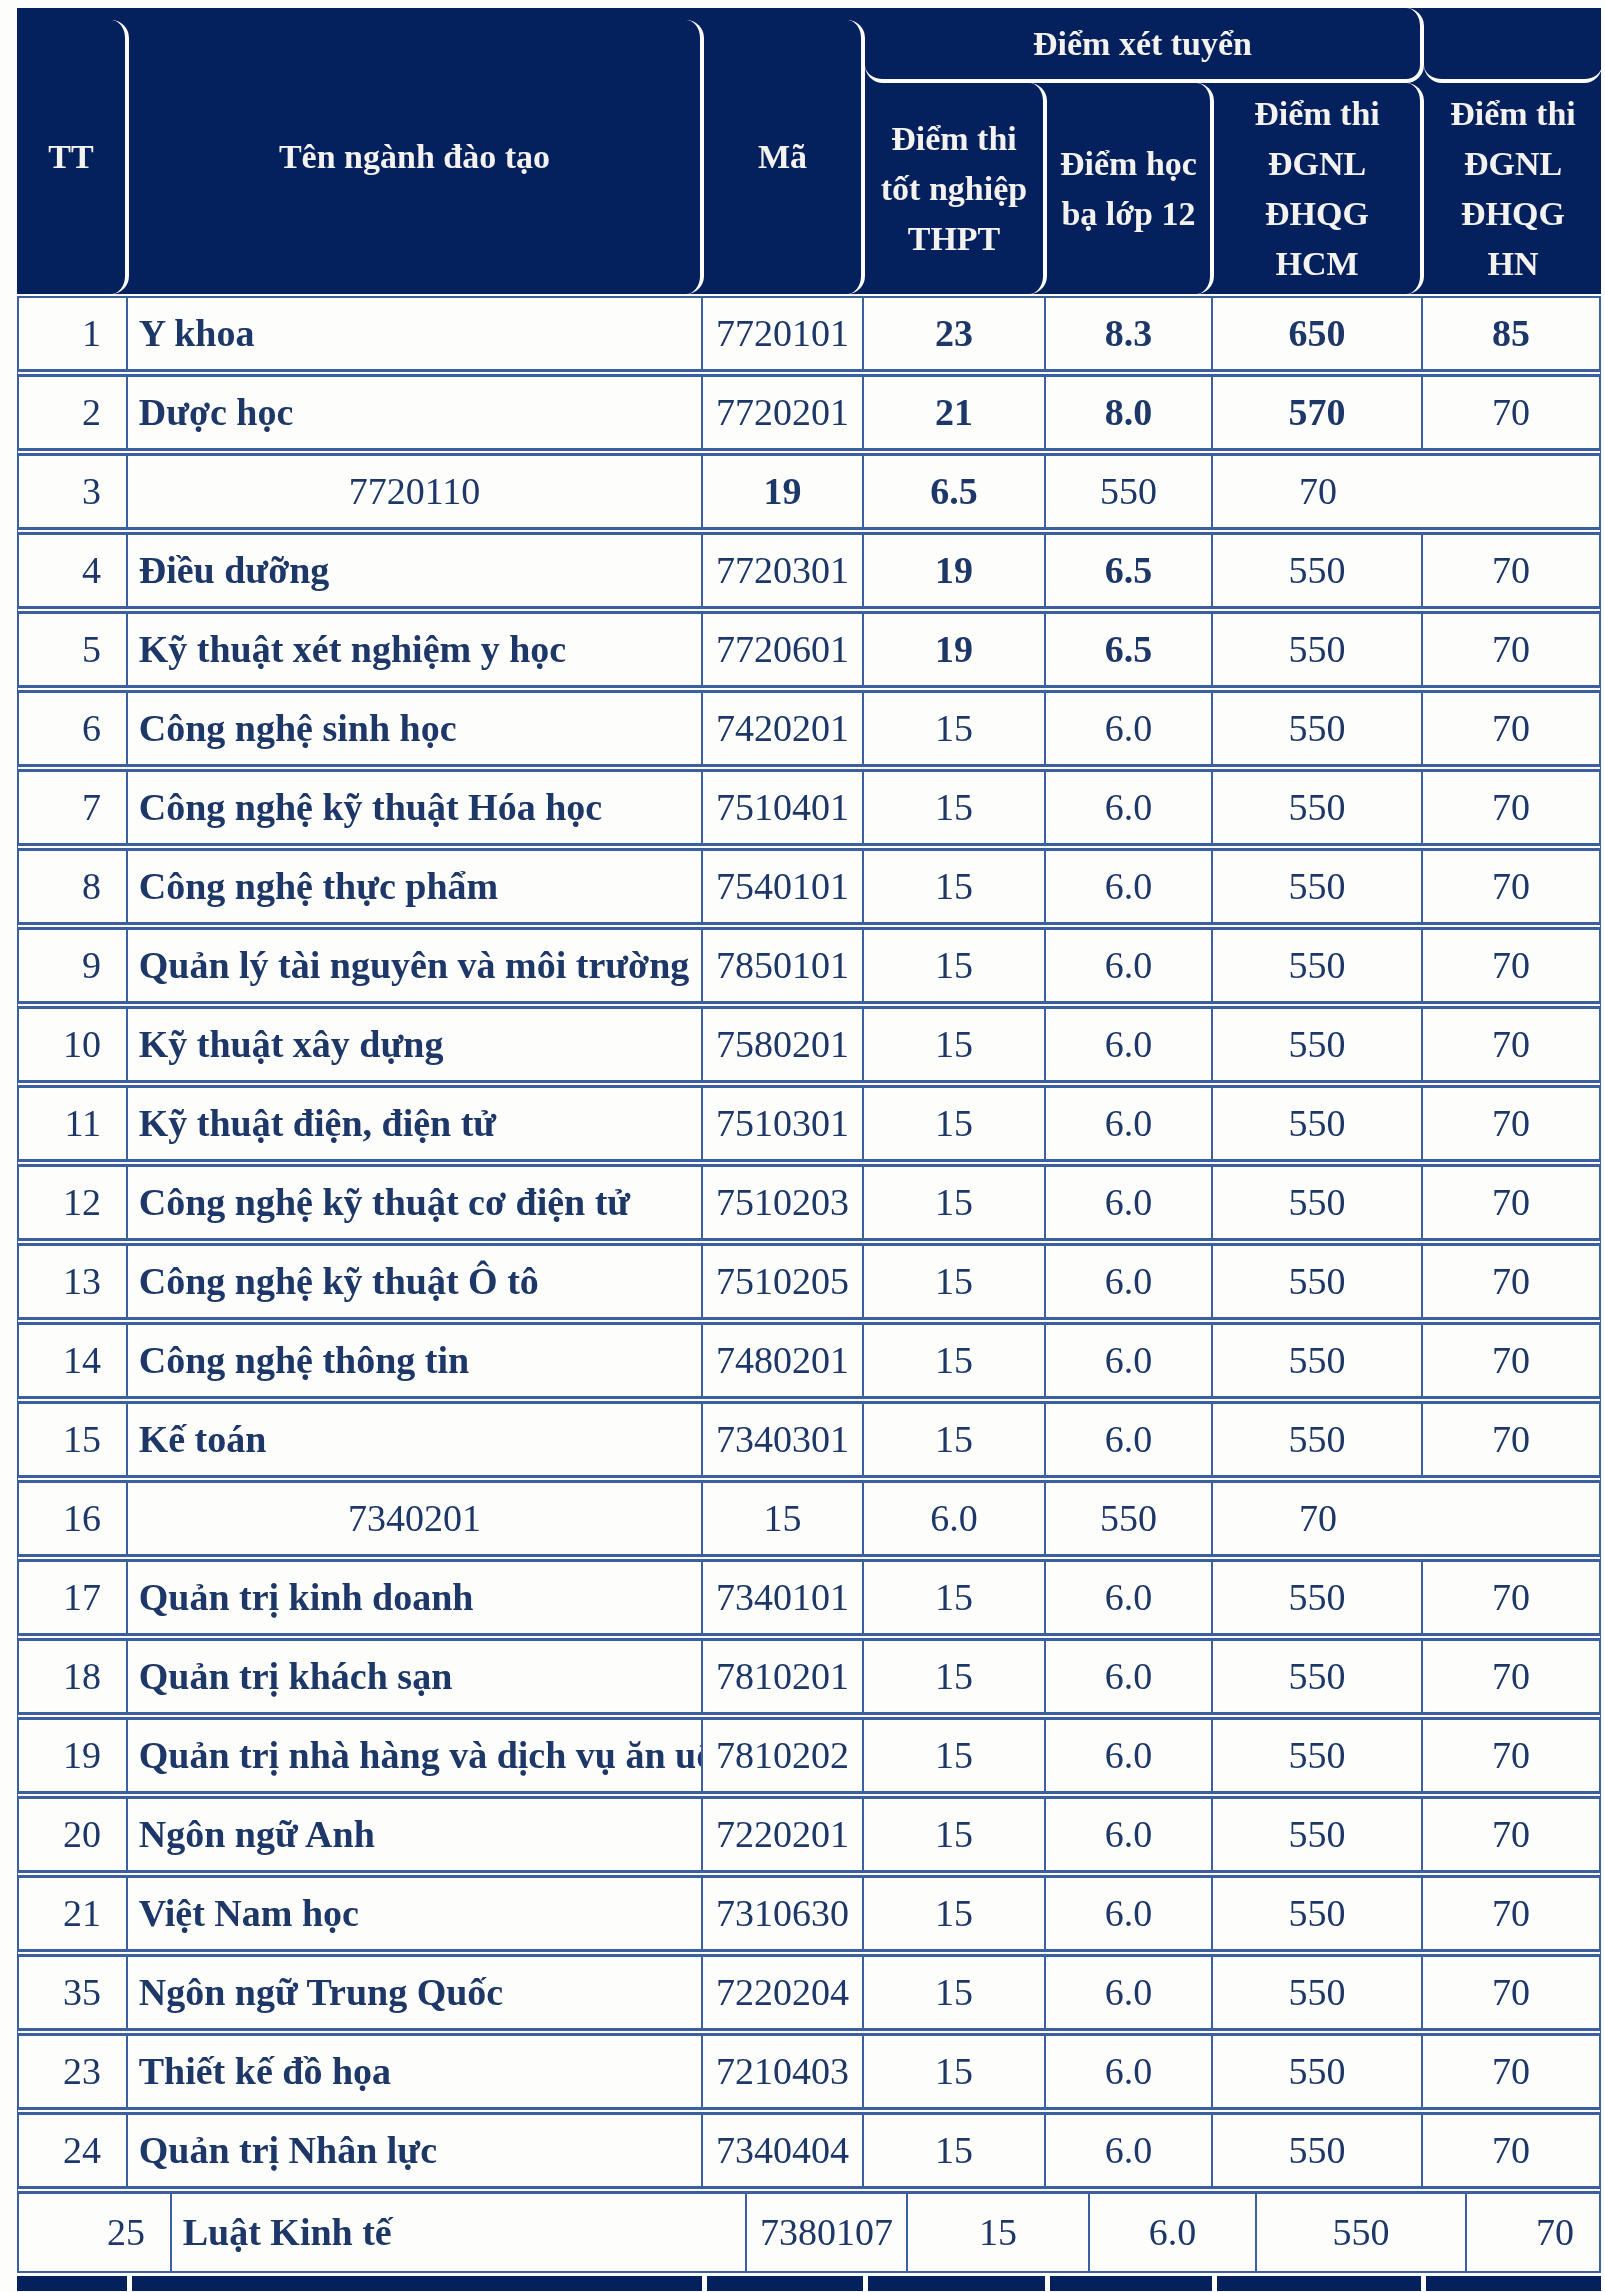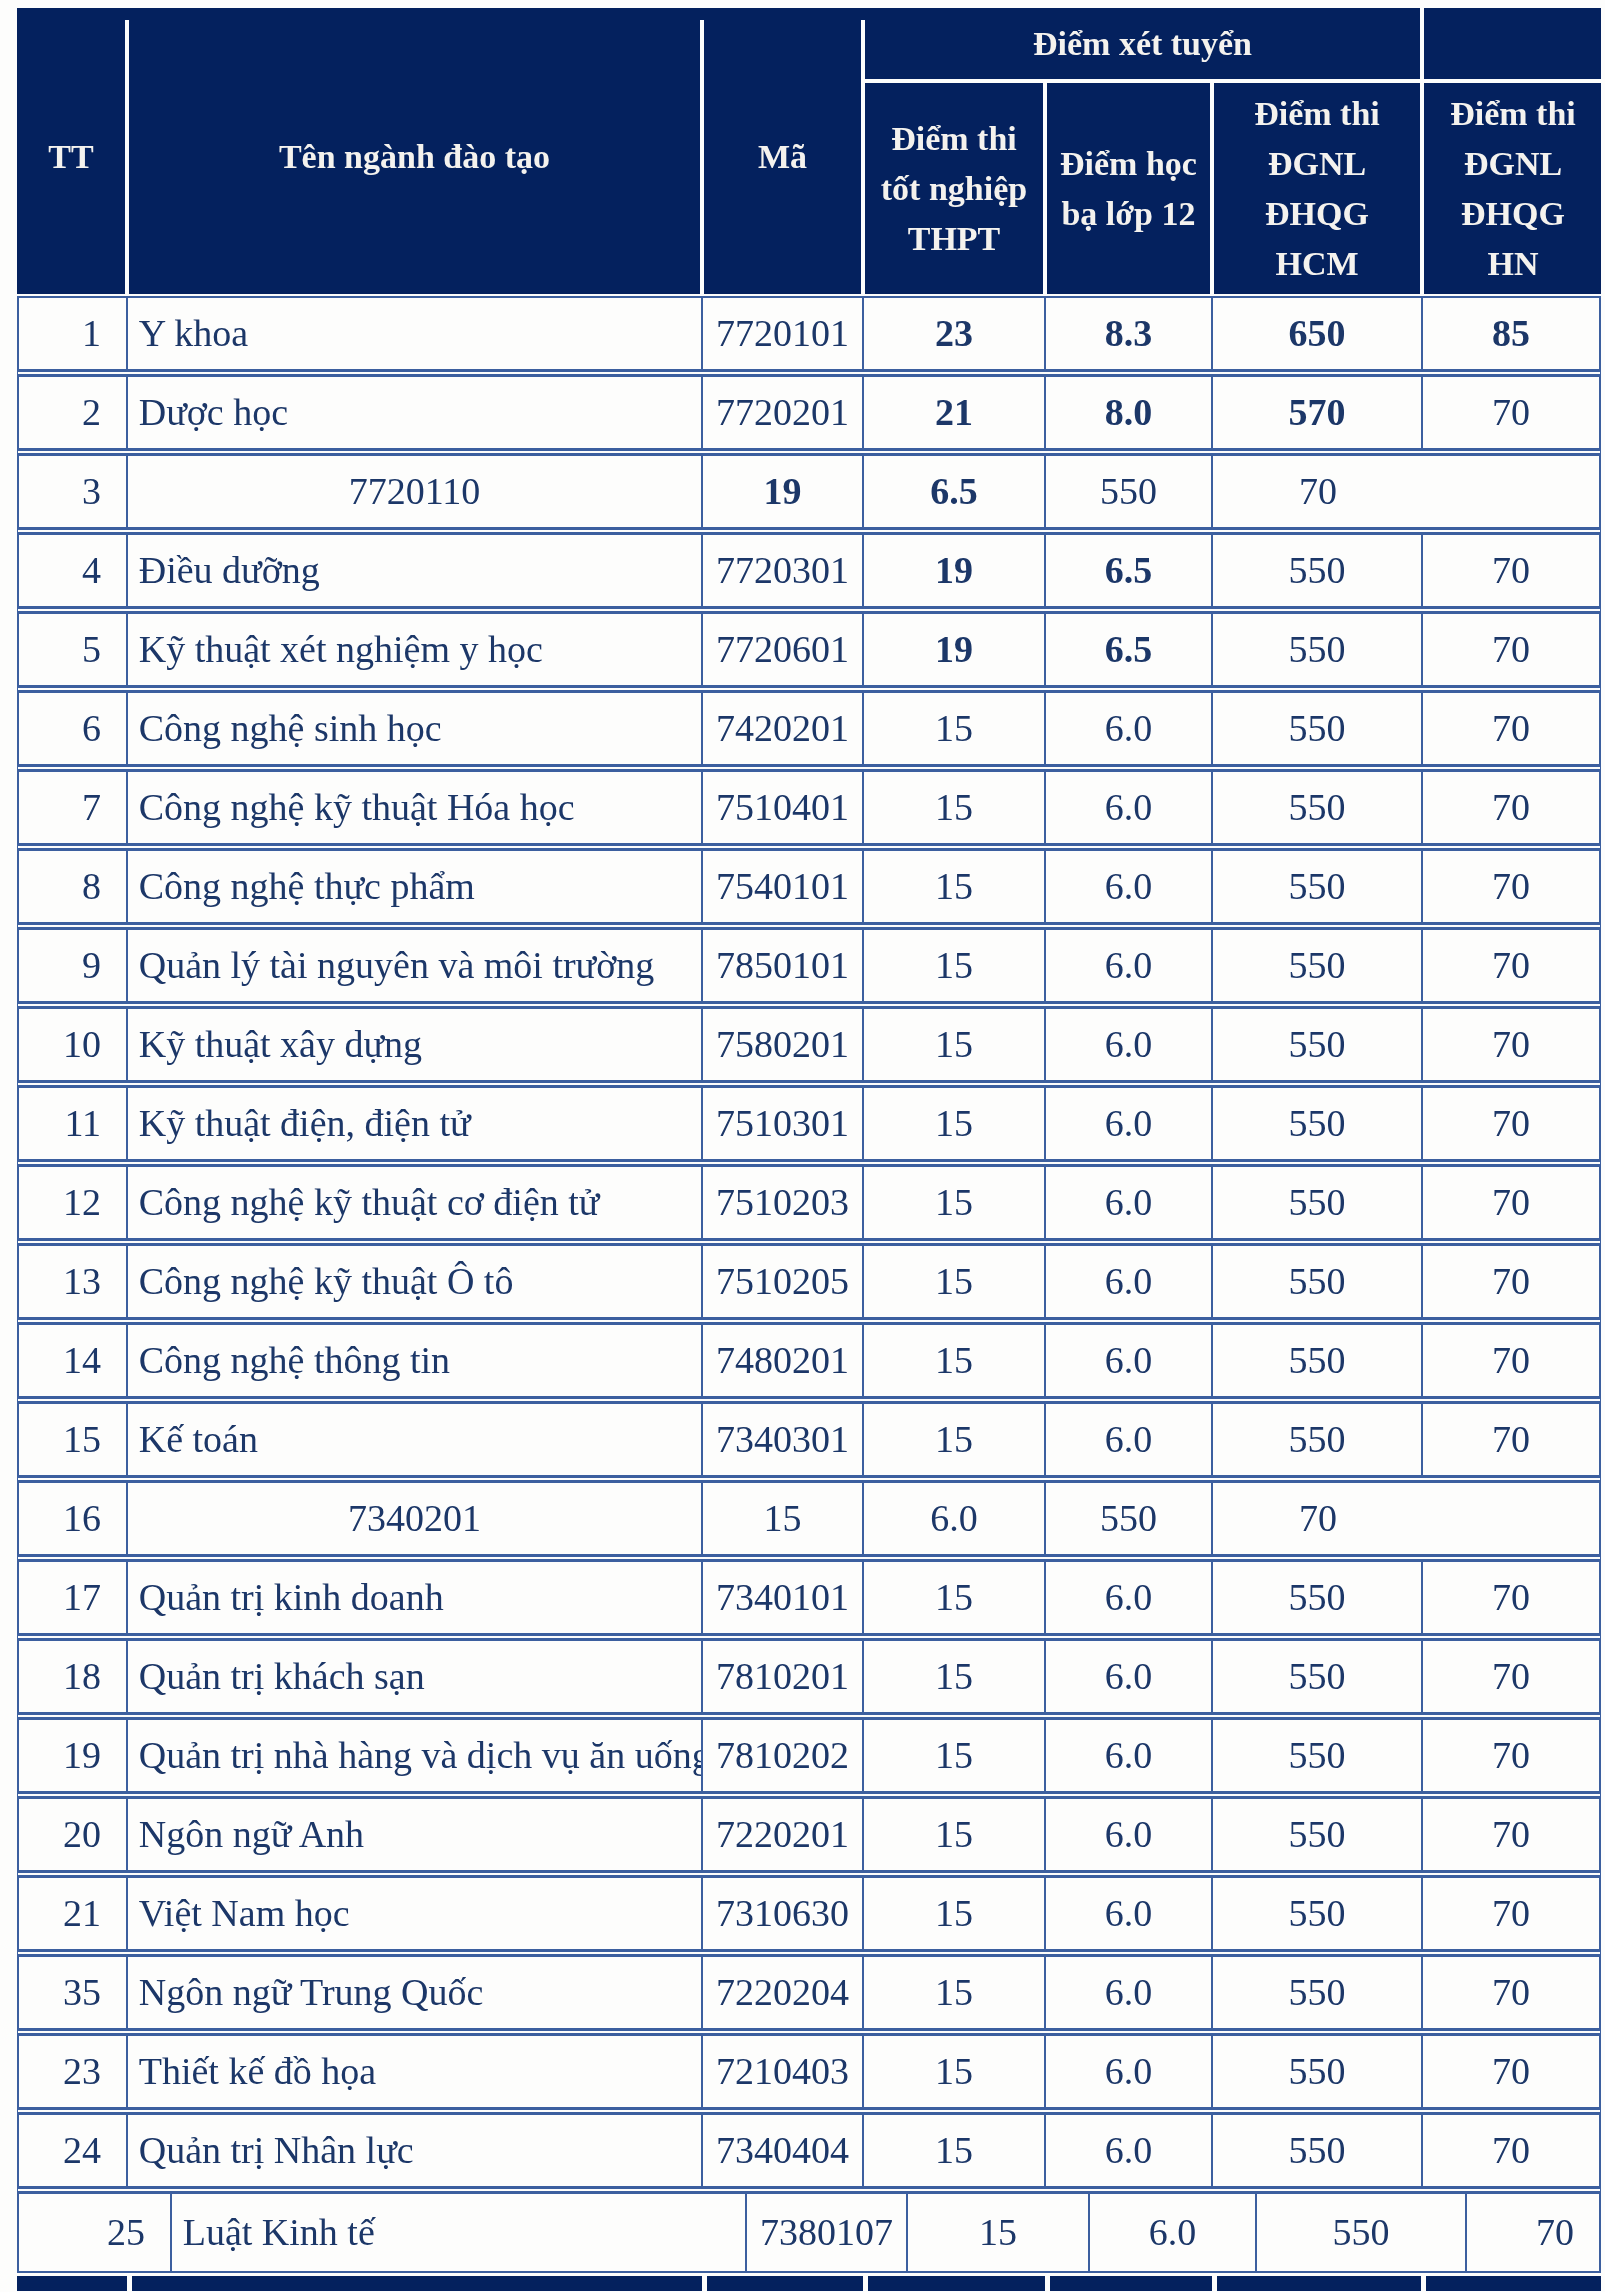--- a/index.html
+++ b/index.html
@@ -15,41 +15,41 @@
   .page{position:relative;width:1606px;height:2293px;}
   .tablewrap{position:absolute;left:17px;top:8px;width:1584px;}
 
   
   .thead{display:grid;width:1584px;
     grid-template-columns:112px 575px 161px 182px 167px 210px 178px;
     grid-template-rows:75px 211px;
     background:var(--header_bg);color:var(--header_text);
     font-weight:bold;font-size:34px;line-height:50px;text-align:center;}
   .th{display:flex;align-items:center;justify-content:center;
-    white-space:pre-line;padding:0 3.6px;}
+    white-space:pre-line;padding:0 3.6px;border-radius:18px;}
   .th-span2{grid-row:1 / span 2;border-right:4.5px solid var(--page_bg);margin-top:12px;}
   .th-group{grid-column:4 / span 3;grid-row:1;
     border-right:4.5px solid var(--page_bg);border-bottom:4.5px solid var(--page_bg);}
   .th-empty{grid-column:7;grid-row:1;border-bottom:4.5px solid var(--page_bg);}
   .th-sub{grid-row:2;}
   .th-sub.sep{border-right:4.5px solid var(--page_bg);}
 
   
   .tbody{margin-top:1.8px;border-top:2.7px solid var(--line);width:1584px;}
   .row{display:grid;width:1584px;height:79px;
     grid-template-columns:109px 575px 161px 182px 167px 210px 176px;
     border-left:2.7px solid var(--line);border-right:2.7px solid var(--line);
     border-bottom:8px double var(--line);
     background:var(--page_bg);color:var(--text);font-size:38px;}
   .row:last-child{border-bottom:2.7px solid var(--line);padding-left:44px;}
   .cell{display:flex;align-items:center;justify-content:center;
     border-right:2.7px solid var(--line);overflow:hidden;}
   .cell:last-child{border-right:none;border-radius:32px;}
   .cell-tt{justify-content:flex-end;padding-right:25px;}
-  .cell-major{justify-content:flex-start;padding-left:10.7px;white-space:nowrap;}
+  .cell-major{justify-content:flex-start;padding-left:10.7px;white-space:nowrap;font-weight:bold;}
   .cell.bold{font-weight:bold;}
 
   
   .bottom-bar{position:relative;margin-top:3.6px;width:1584px;height:14.3px;
     background:var(--header_bg);}
   .bottom-bar .slit{position:absolute;top:0;width:4.5px;height:14.3px;background:var(--page_bg);}
   .slit1{left:110px;}.slit2{left:685px;}.slit3{left:846px;}
   .slit4{left:1028px;}.slit5{left:1195px;}.slit6{left:1404px;}
 </style>
 </head>

